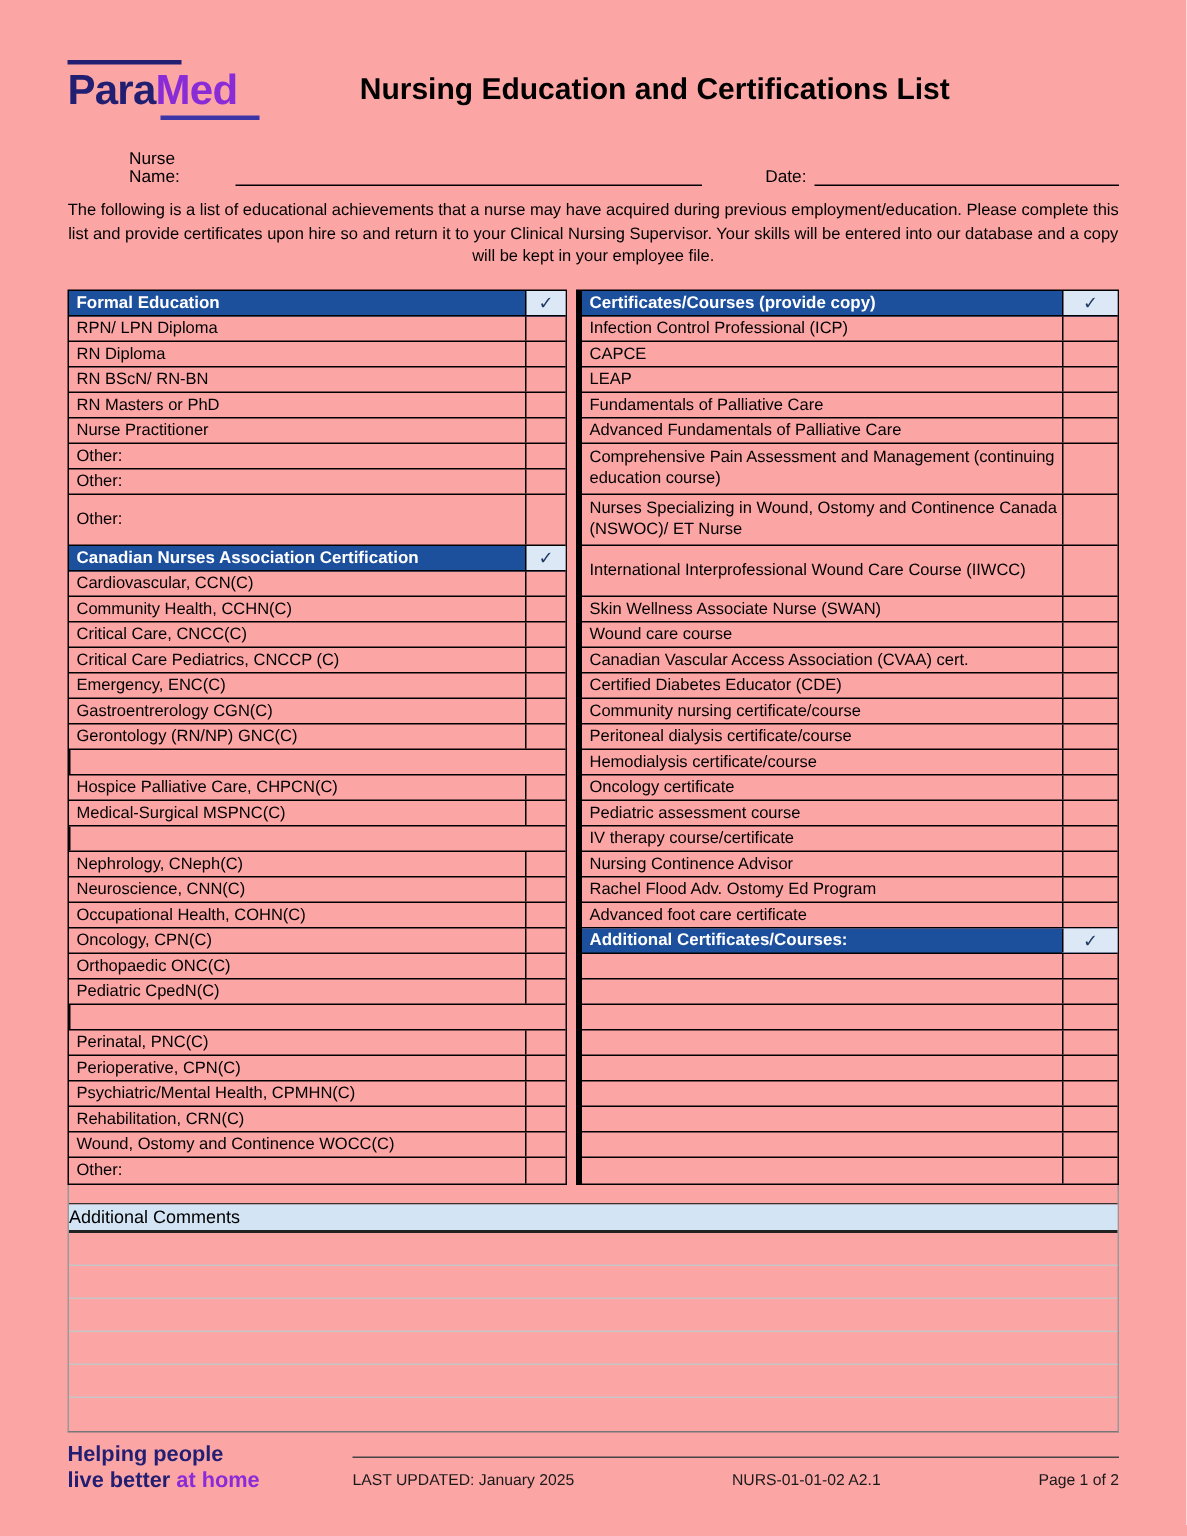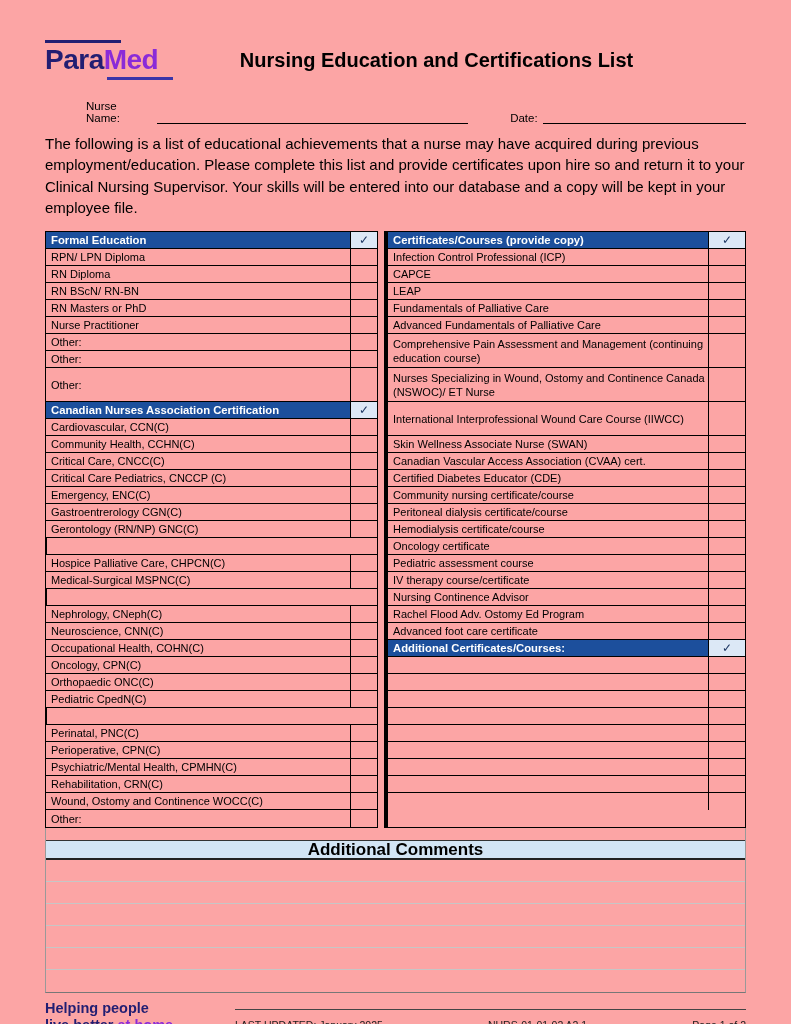--- a/index.html
+++ b/index.html
@@ -17,42 +17,42 @@
   .logo-line-bottom { width:66px; height:3px; background:#3b35a8; margin-left:62px; margin-top:3px; }
   .doc-title { flex:1; text-align:center; font-size:20px; font-weight:700; padding-right:48px; }
 
   
   .name-row { display:flex; align-items:flex-end; margin-top:20px; font-size:11.5px;padding-left:41px; }
   .fill-line { border-bottom:1.2px solid #000; height:13px; }
   .name-fill { width:318px; margin-left:5px; }
   .date-label { margin-left:42px; }
   .date-fill { width:208px; margin-left:5px; }
 
-  .intro { margin-top:9px; font-size:15px; line-height:1.42; }
+  .intro { margin-top:9px; font-size:11px; line-height:1.42;text-align:center; }
 
   
   .tables { display:flex; margin-top:13px;border-radius:13px; }
   .tbl { border:1px solid #000; }
   .tbl-left { width:333px; }
   .tbl-right { flex:1; margin-left:6px; border-left:4px solid #000; }
   .t-row { display:flex; height:17px; border-bottom:1px solid #000; }
   .t-row:last-child { border-bottom:none; }
   .t-row.tall { height:34px; }
   .t-label { flex:1; display:flex; align-items:center; padding:0 3px 0 5px; font-size:11px; line-height:14px; }
   .t-check { width:27px; border-left:1px solid #000; display:flex; align-items:center; justify-content:center; }
   .tbl-right .t-check { width:37px; }
   .t-header { background:var(--header-blue,#1c4f9c); }
   .t-header .t-label { color:#fff; font-weight:700; font-size:11.3px; }
   .t-header .t-check { background:var(--check-bg,#dce8f6); color:#1f3864; font-size:12px; }
 
   
   .comments { border-left:1px solid #999; border-right:1px solid #999; border-bottom:1px solid #777; }
   .comments-spacer { height:13px; border-bottom:1px solid #333; }
   .comments-bar { height:19px; background:var(--comments-bg,#d3e5f5); border-bottom:2px solid #222;
-                  text-align:center; font-weight:700; font-size:17px; line-height:17px; }
+                  text-align:left; font-weight:400; font-size:12px; line-height:17px; }
   .comment-line { height:22px; border-bottom:1px solid #c6c6c6; }
   .comment-line:last-child { border-bottom:none; }
 
   
   .ftr { display:flex; margin-top:7px; }
   .tagline { width:178px; font-size:14.5px; font-weight:700; line-height:1.18; color:var(--navy,#221e72); }
   .at-home { color:var(--purple,#8a2bd8); }
   .ftr-info { flex:1; margin-top:9px; margin-left:12px; border-top:1px solid #444; padding-top:9px;
               display:flex; justify-content:space-between; font-size:10.5px; color:#1a1a1a; }
 </style>
@@ -253,20 +253,24 @@
         <div class="t-row tall">
           <div class="t-label">Nurses Specializing in Wound, Ostomy and Continence Canada (NSWOC)/ ET Nurse</div>
           <div class="t-check"></div>
         </div>
         <div class="t-row tall">
           <div class="t-label">International Interprofessional Wound Care Course (IIWCC)</div>
           <div class="t-check"></div>
         </div>
         <div class="t-row">
           <div class="t-label">Skin Wellness Associate Nurse (SWAN)</div>
+          <div class="t-check"></div>
+        </div>
+        <div class="t-row">
+          <div class="t-label">Wound care course</div>
           <div class="t-check"></div>
         </div>
         <div class="t-row">
           <div class="t-label">Canadian Vascular Access Association (CVAA) cert.</div>
           <div class="t-check"></div>
         </div>
         <div class="t-row">
           <div class="t-label">Certified Diabetes Educator (CDE)</div>
           <div class="t-check"></div>
         </div>

